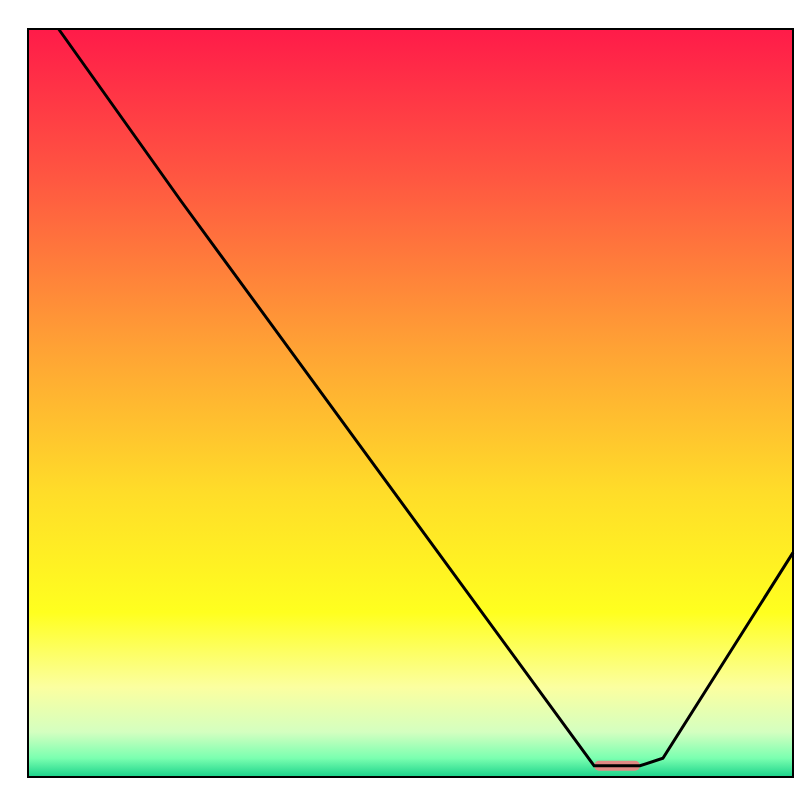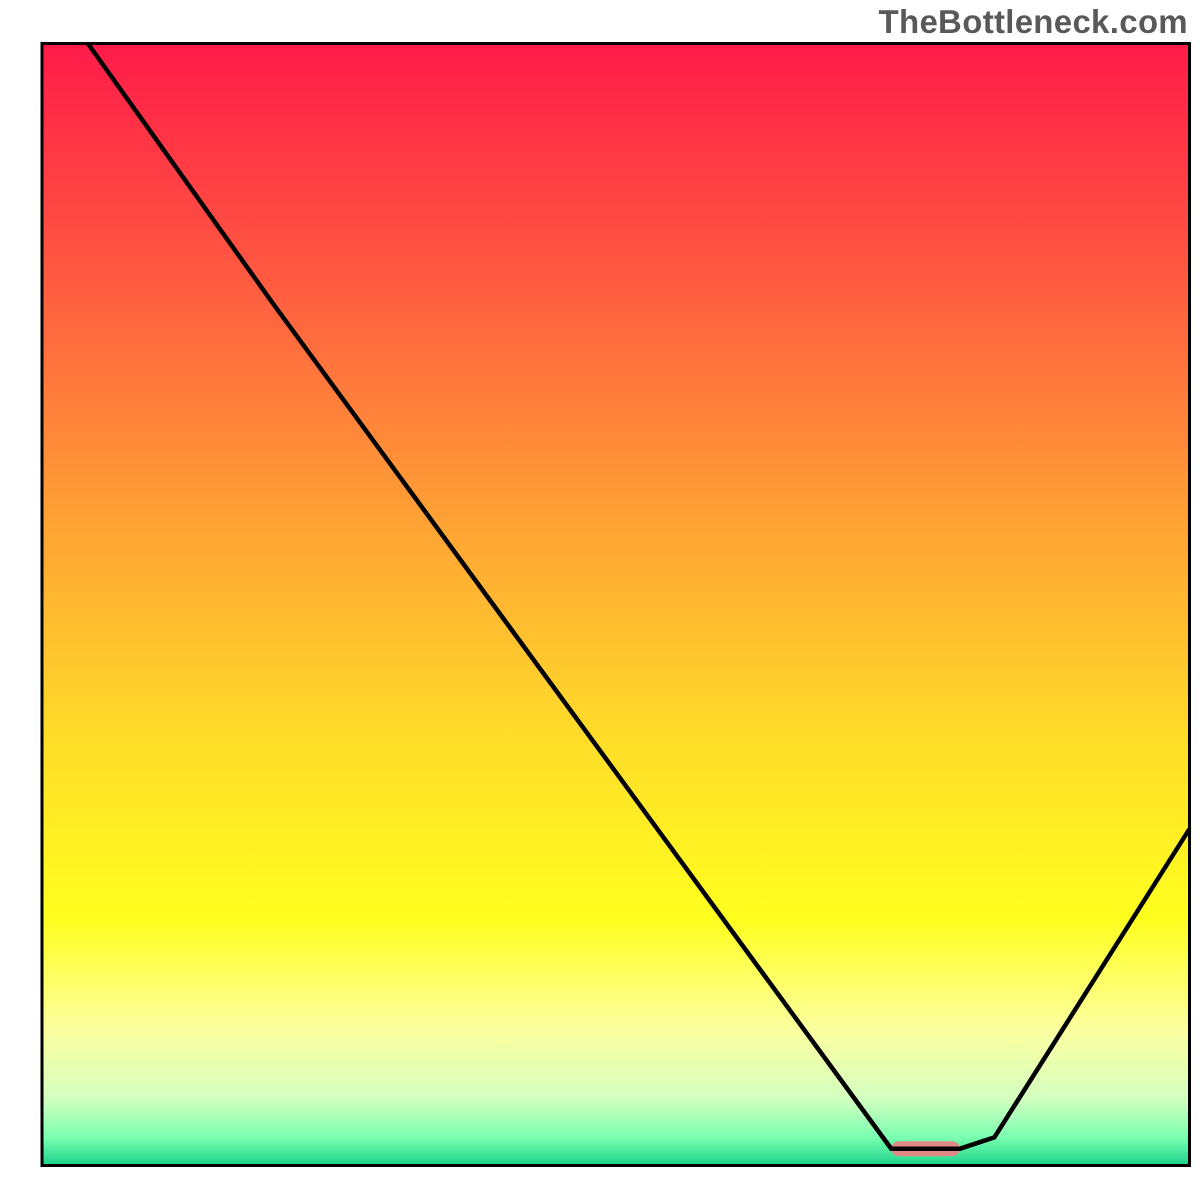--- a/index.html
+++ b/index.html
@@ -28,21 +28,20 @@
     font-size: 22px;
     font-weight: 600;
     color: #59595a;
     letter-spacing: 0.2px;
   }
 </style>
 </head>
 <body>
 
 <div class="chart-wrap">
-  <div class="watermark">TheBottleneck.com</div>
 
   <svg viewBox="0 0 800 800" preserveAspectRatio="none">
     <defs>
       <linearGradient id="bg-grad" x1="0" y1="0" x2="0" y2="1">
           <stop offset="0%" stop-color="#ff1b49"></stop>
           <stop offset="20%" stop-color="#ff5741"></stop>
           <stop offset="42%" stop-color="#ffa035"></stop>
           <stop offset="62%" stop-color="#ffdd29"></stop>
           <stop offset="78%" stop-color="#ffff1f"></stop>
           <stop offset="88%" stop-color="#fbffa0"></stop>

